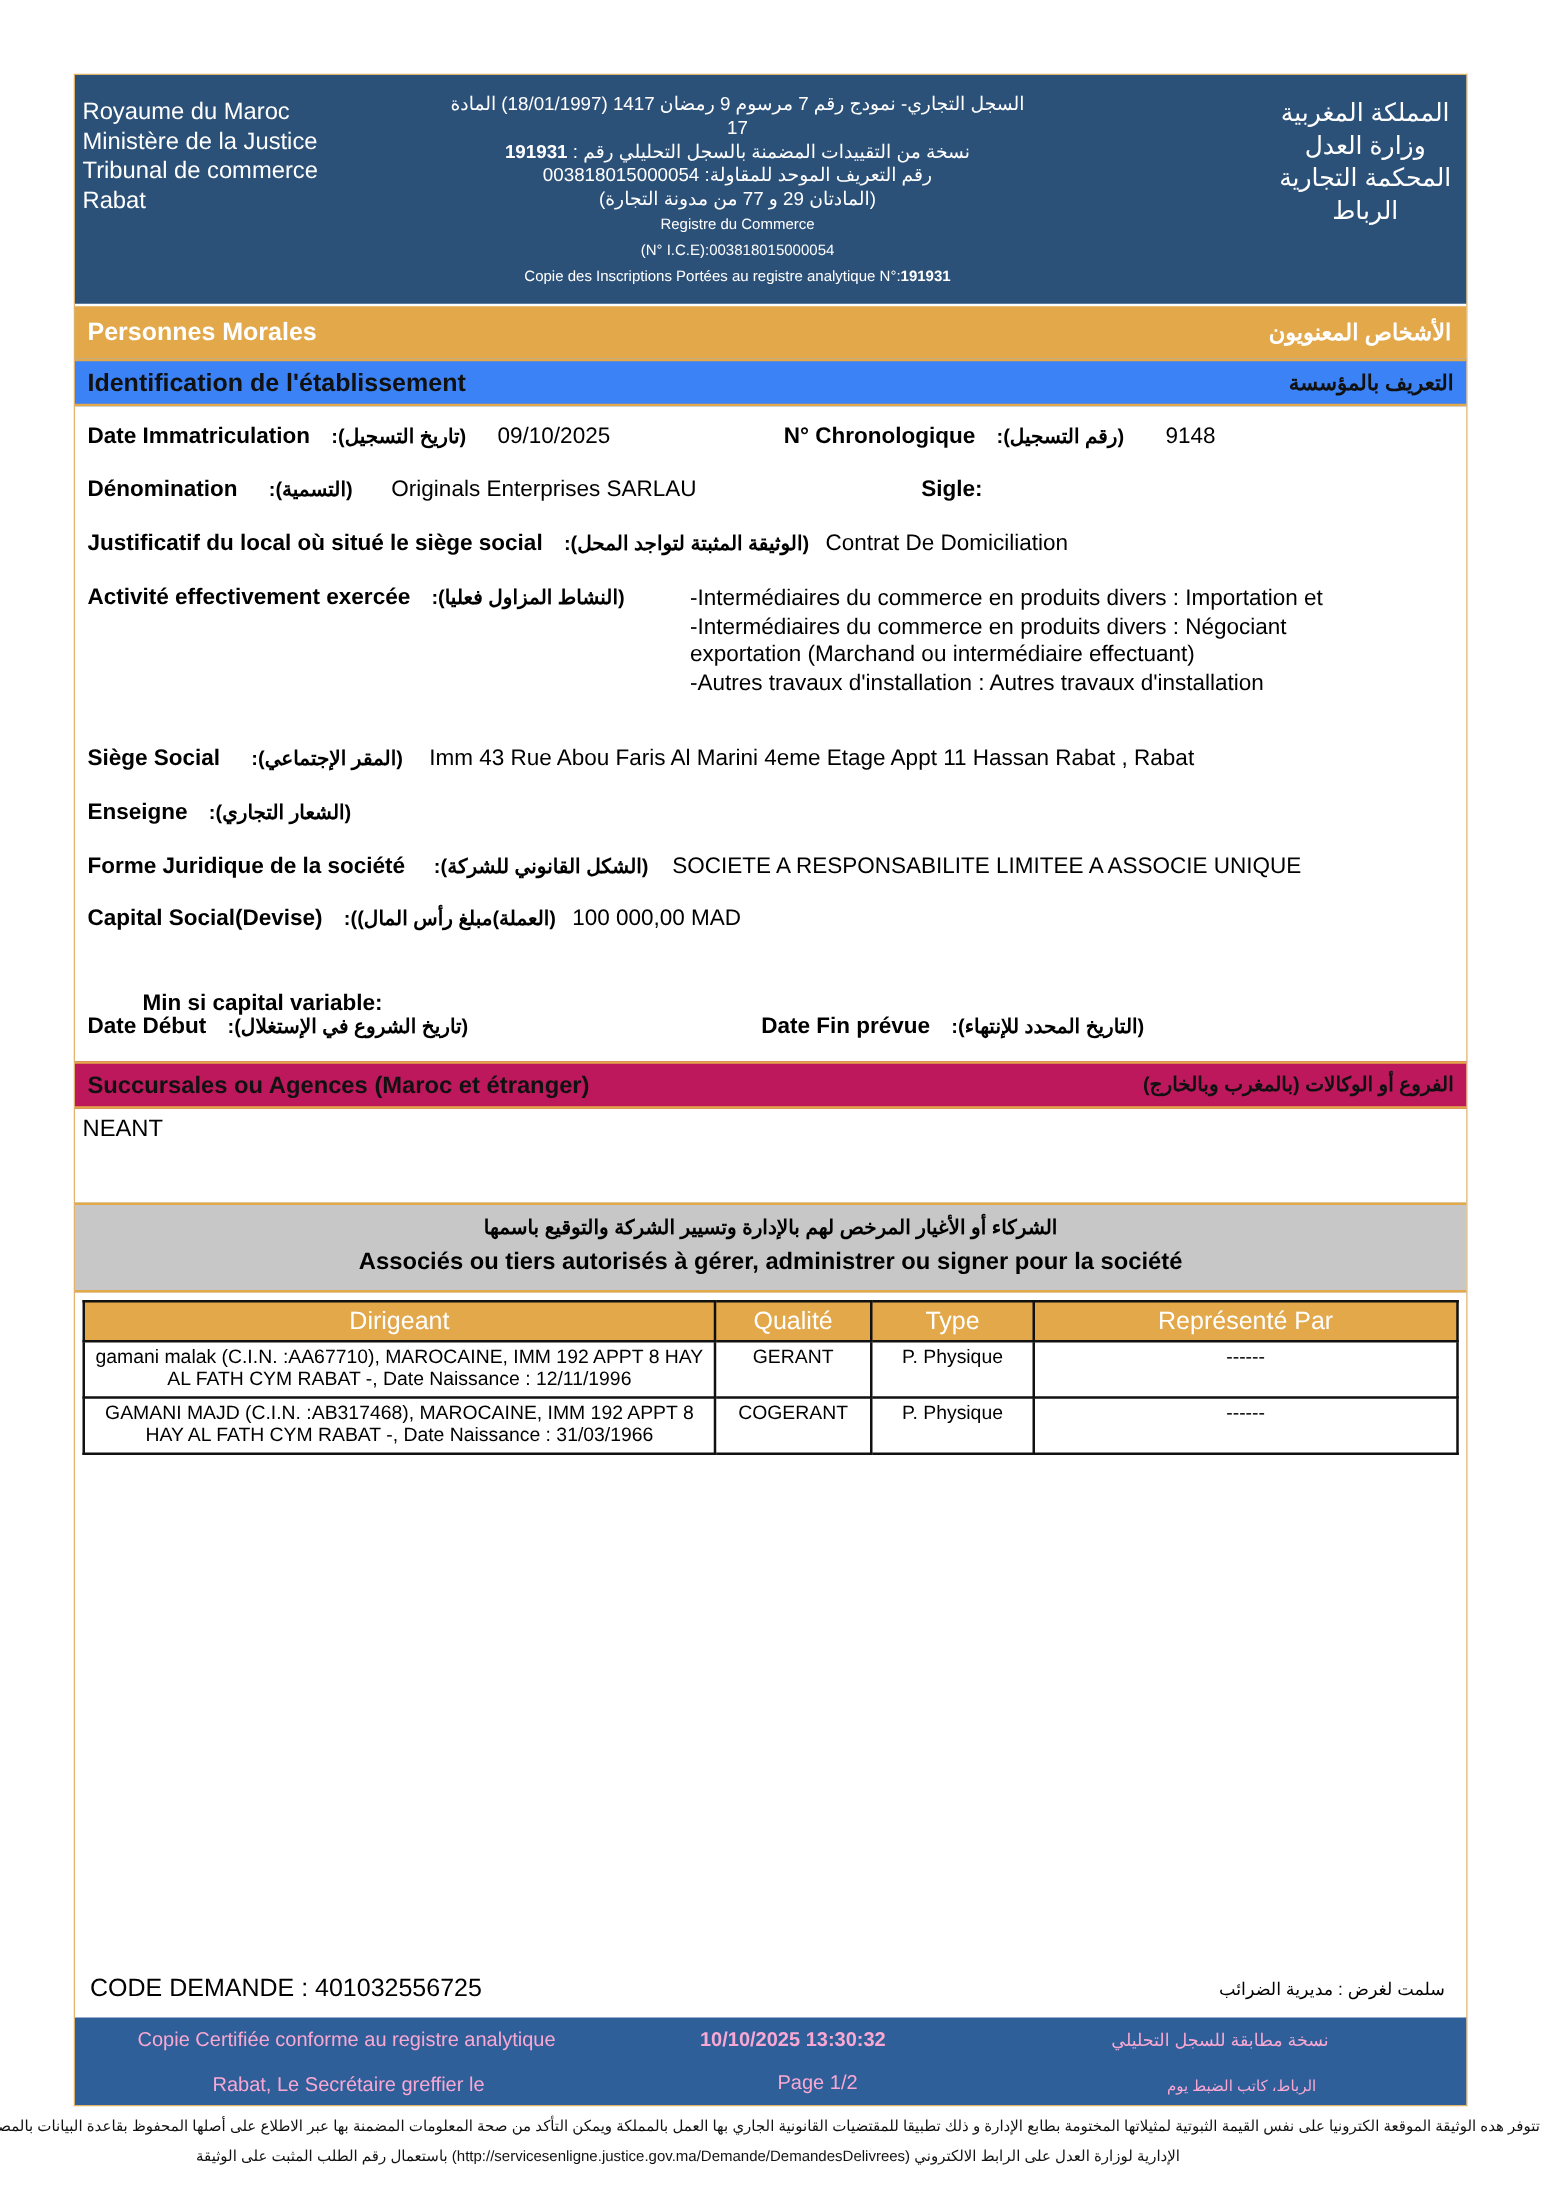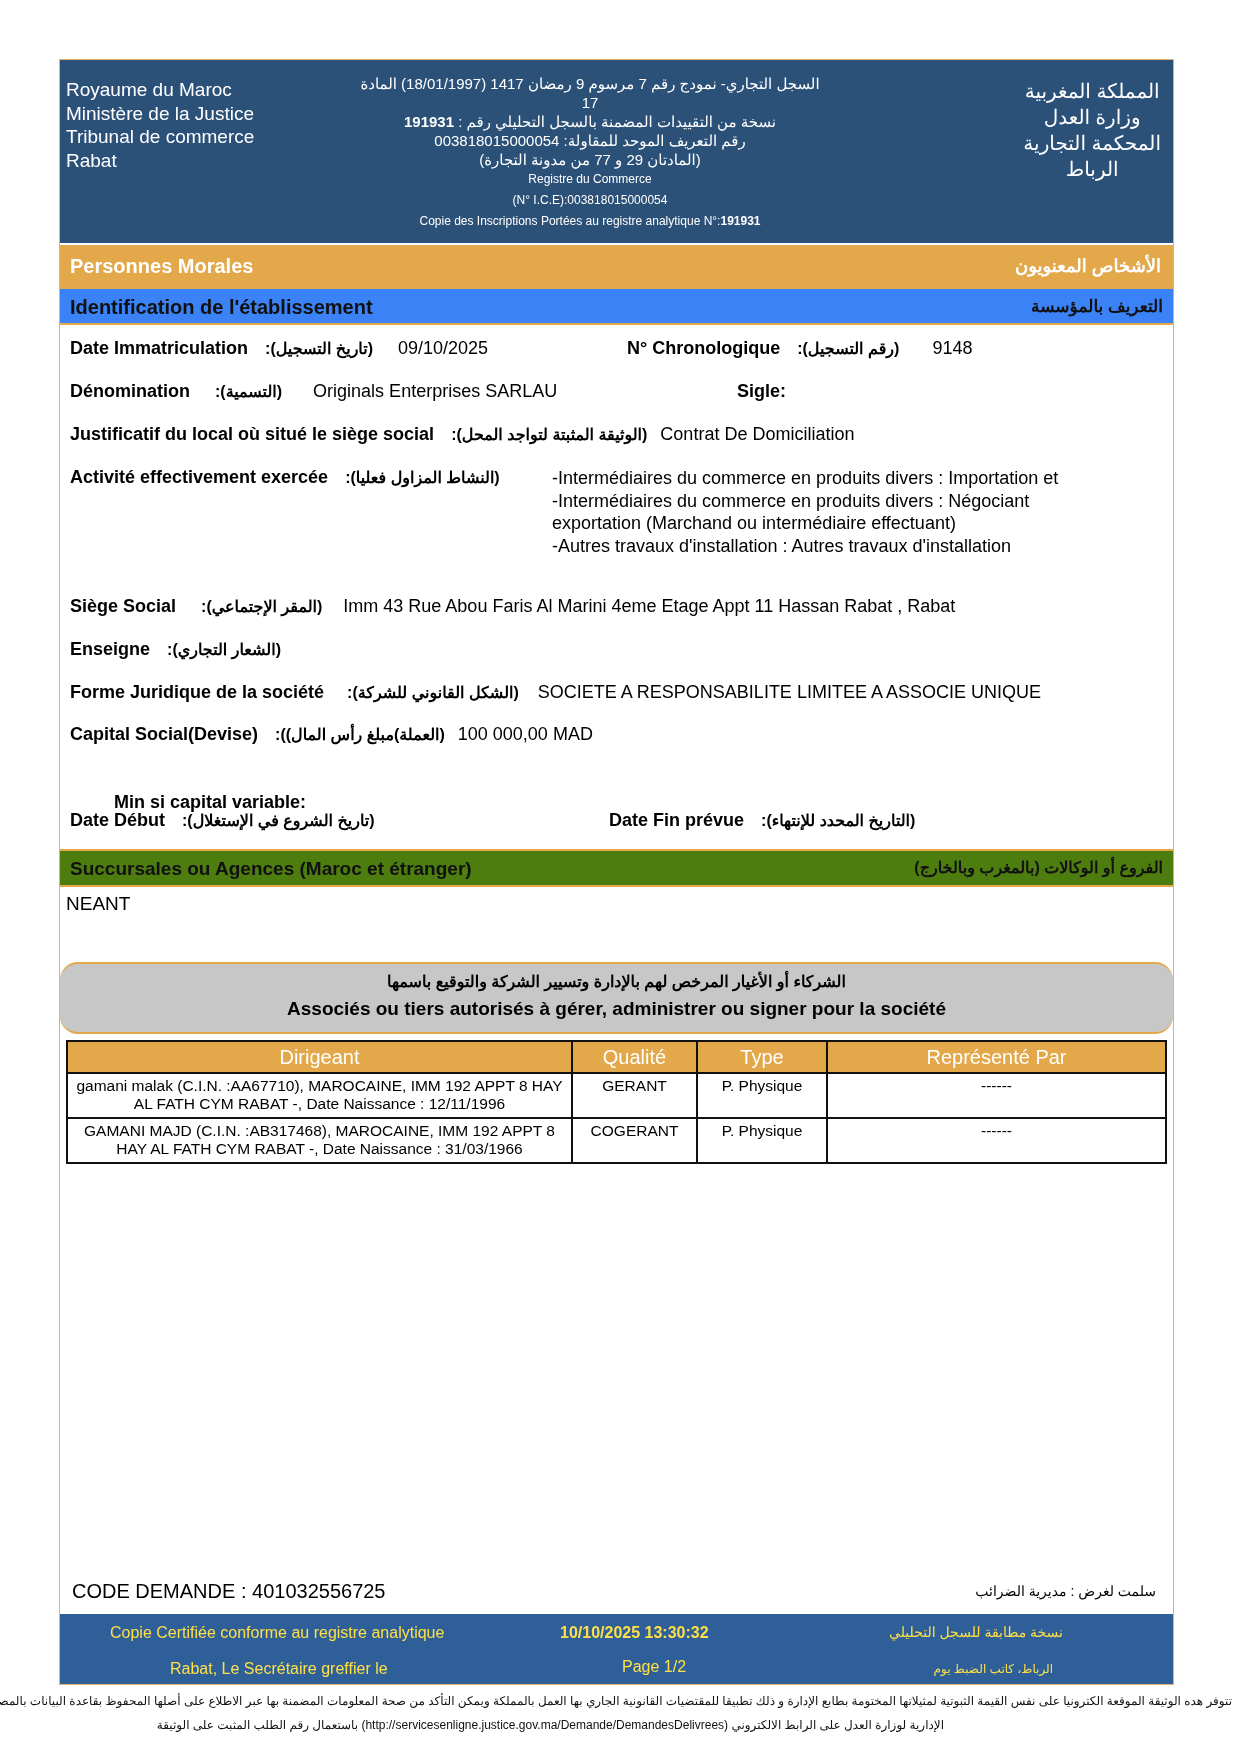--- a/index.html
+++ b/index.html
@@ -17,29 +17,29 @@
   .bar-orange .r { position:absolute; right:12px; top:10px; font-size:18px; direction:rtl; }
   .bar-grey { position:absolute; left:60px; height:38px; width:1113px; background:#3b82f6; color:#111; font-weight:bold; border-top:2px solid #e2a84a; border-bottom:2px solid #e2a84a; box-sizing:border-box; }
   .bar-grey .l { position:absolute; left:10px; top:7px; font-size:20px; }
   .bar-grey .r { position:absolute; right:10px; top:7px; font-size:17px; direction:rtl; }
   .row { position:absolute; left:70px; font-size:18px; white-space:nowrap; }
   .lbl { font-weight:bold; }
   .ar-lbl { font-weight:bold; font-size:16px; direction:rtl; unicode-bidi:isolate; margin-left:12px; }
   .val { margin-left:8px; }
   .act-lines { position:absolute; left:552px; top:467px; font-size:18px; line-height:22.5px; }
   .neant { position:absolute; left:66px; top:893px; font-size:19px; }
-  .assoc { position:absolute; left:60px; top:962px; width:1113px; height:72px; background:#c7c7c7; border-top:2px solid #e2a84a; border-bottom:2px solid #e2a84a; box-sizing:border-box; text-align:center; font-weight:bold;border-radius:18px; }
+  .assoc { position:absolute; left:60px; top:962px; width:1113px; height:72px; background:#c7c7c7; border-top:2px solid #e2a84a; border-bottom:2px solid #e2a84a; box-sizing:border-box; text-align:center; font-weight:bold; }
   .assoc .ar { direction:rtl; font-size:16px; margin-top:8px; }
   .assoc .fr { font-size:19px; margin-top:7px; }
   table.dir { position:absolute; left:66px; top:1040px; width:1101px; border-collapse:collapse; font-size:15.5px; }
   table.dir th { background:#e2a84a; color:#fff; font-size:20px; font-weight:normal; height:30px; border:2px solid #111; padding:0; }
   table.dir td { border:2px solid #111; vertical-align:top; text-align:center; padding:3px 4px 0; height:40px; line-height:18px; }
   .code { position:absolute; left:72px; top:1580px; font-size:20px; }
   .delivered { position:absolute; right:85px; top:1583px; font-size:14px; direction:rtl; }
-  .ftr { position:absolute; left:60px; top:1614px; width:1113px; height:70px; background:#2f5f98; color:#fde047; font-size:16px; }
+  .ftr { position:absolute; left:60px; top:1614px; width:1113px; height:70px; background:#2f5f98; color:#f9a8d4; font-size:16px; }
   .ftr div { position:absolute; }
   .note { position:absolute; left:0; width:1232px; font-size:12px; direction:rtl; text-align:right; white-space:nowrap; color:#111; }
 </style>
 </head>
 <body>
 
 <div class="frame"></div>
 
 <div class="hdr">
   <div class="hdr-left">
@@ -146,21 +146,21 @@
   <span class="lbl">Date Début</span>
   <span class="ar-lbl">(تاريخ الشروع في الإستغلال):</span>
   <span class="val"></span>
 </div>
 <div class="row" style="top:810px; left:609px;">
   <span class="lbl">Date Fin prévue</span>
   <span class="ar-lbl">(التاريخ المحدد للإنتهاء):</span>
   <span class="val"></span>
 </div>
 
-<div class="bar-grey" style="top:849px; background:#4d7c0f;">
+<div class="bar-grey" style="top:849px; background:#be185d;">
   <span class="l" style="font-size:19px">Succursales ou Agences (Maroc et étranger)</span>
   <span class="r" style="font-size:16px">الفروع أو الوكالات (بالمغرب وبالخارج)</span>
 </div>
 <div class="neant">NEANT</div>
 
 <div class="assoc">
   <div class="ar">الشركاء أو الأغيار المرخص لهم بالإدارة وتسيير الشركة والتوقيع باسمها</div>
   <div class="fr">Associés ou tiers autorisés à gérer, administrer ou signer pour la société</div>
 </div>
 

